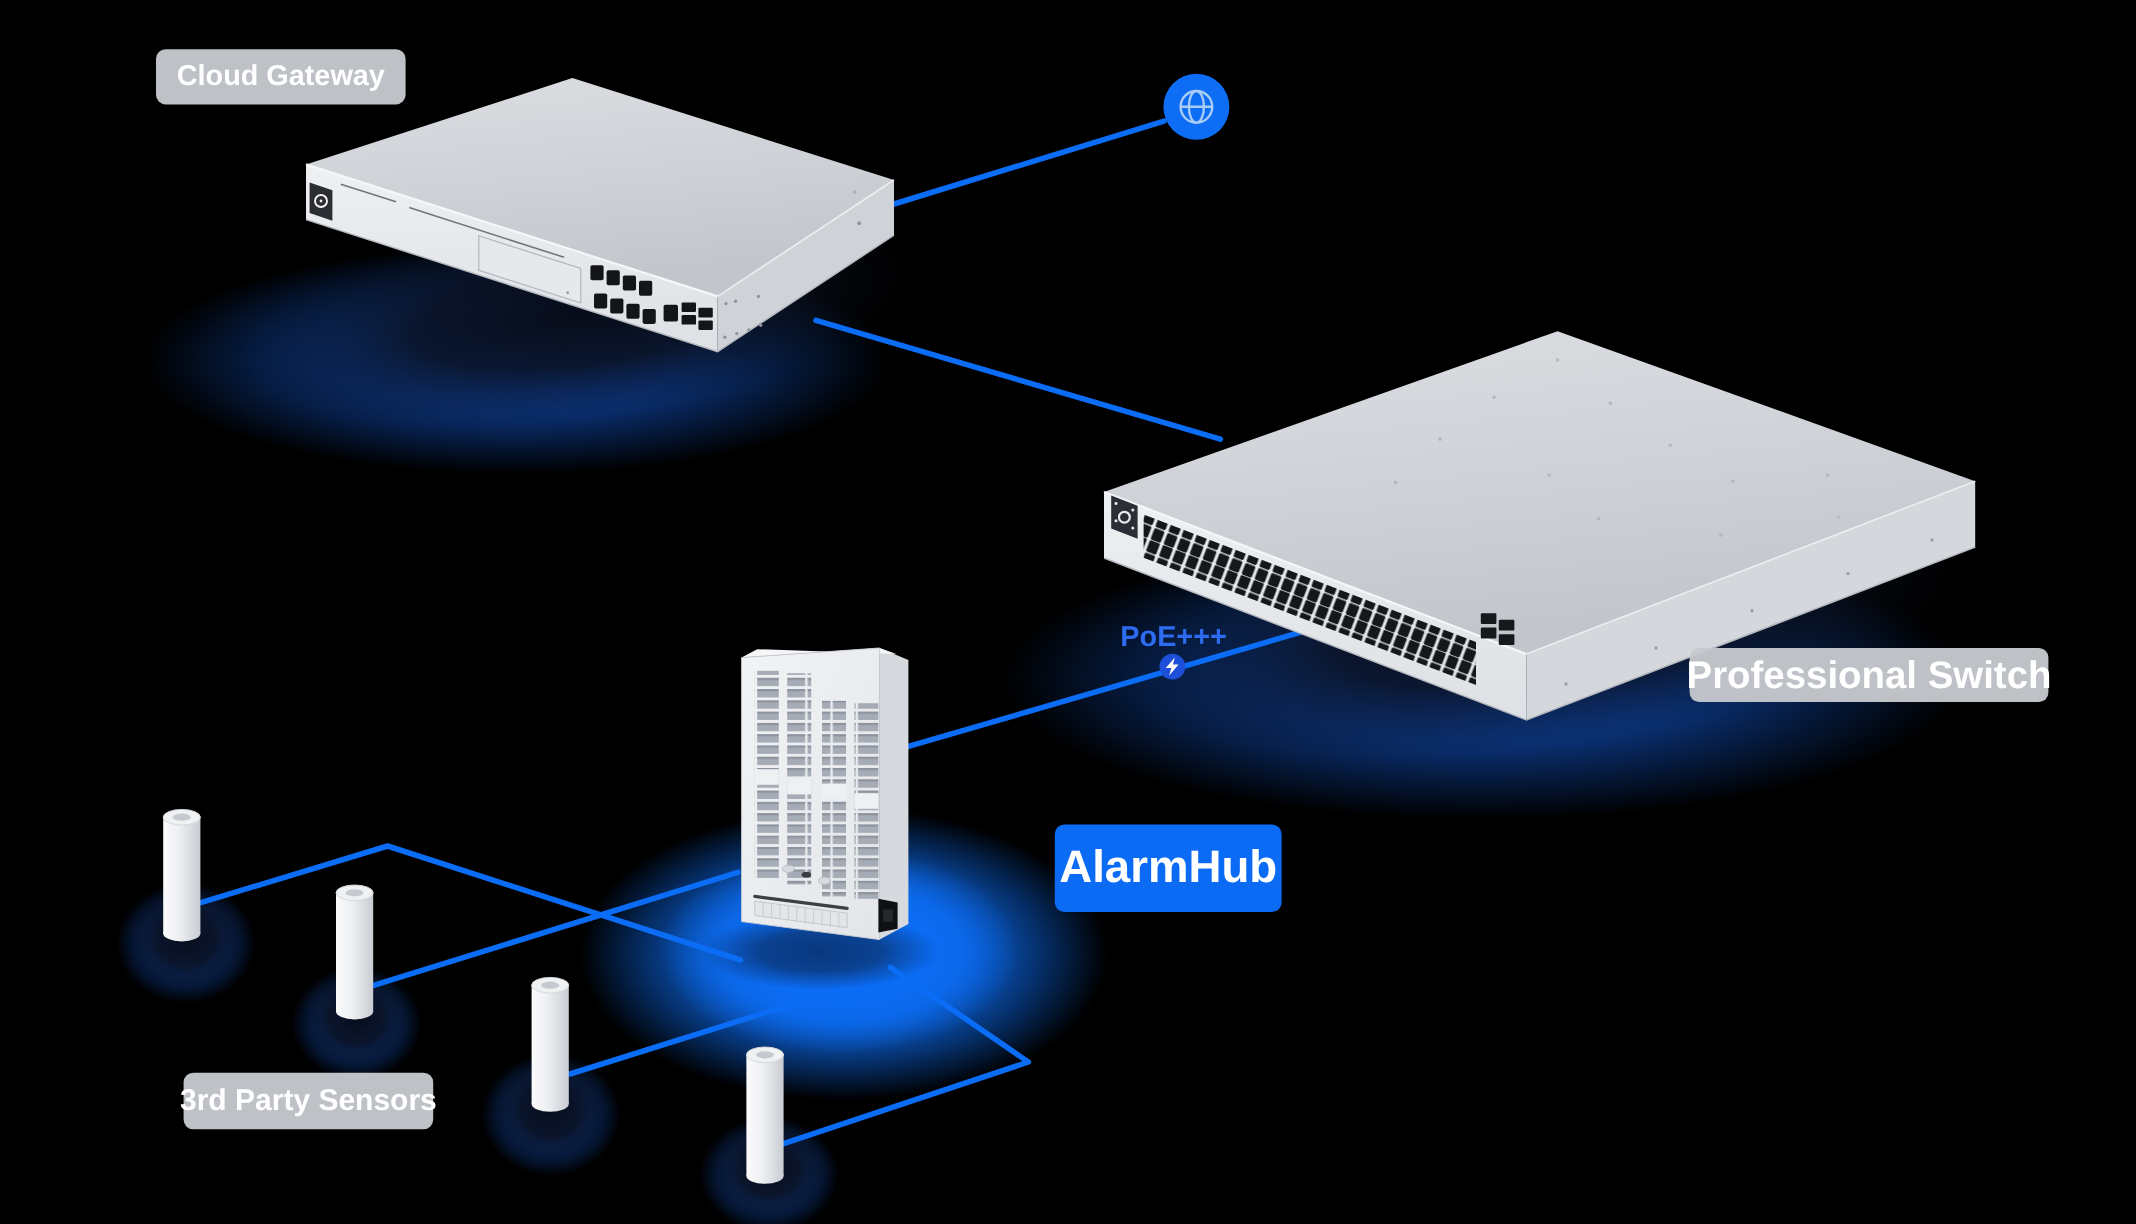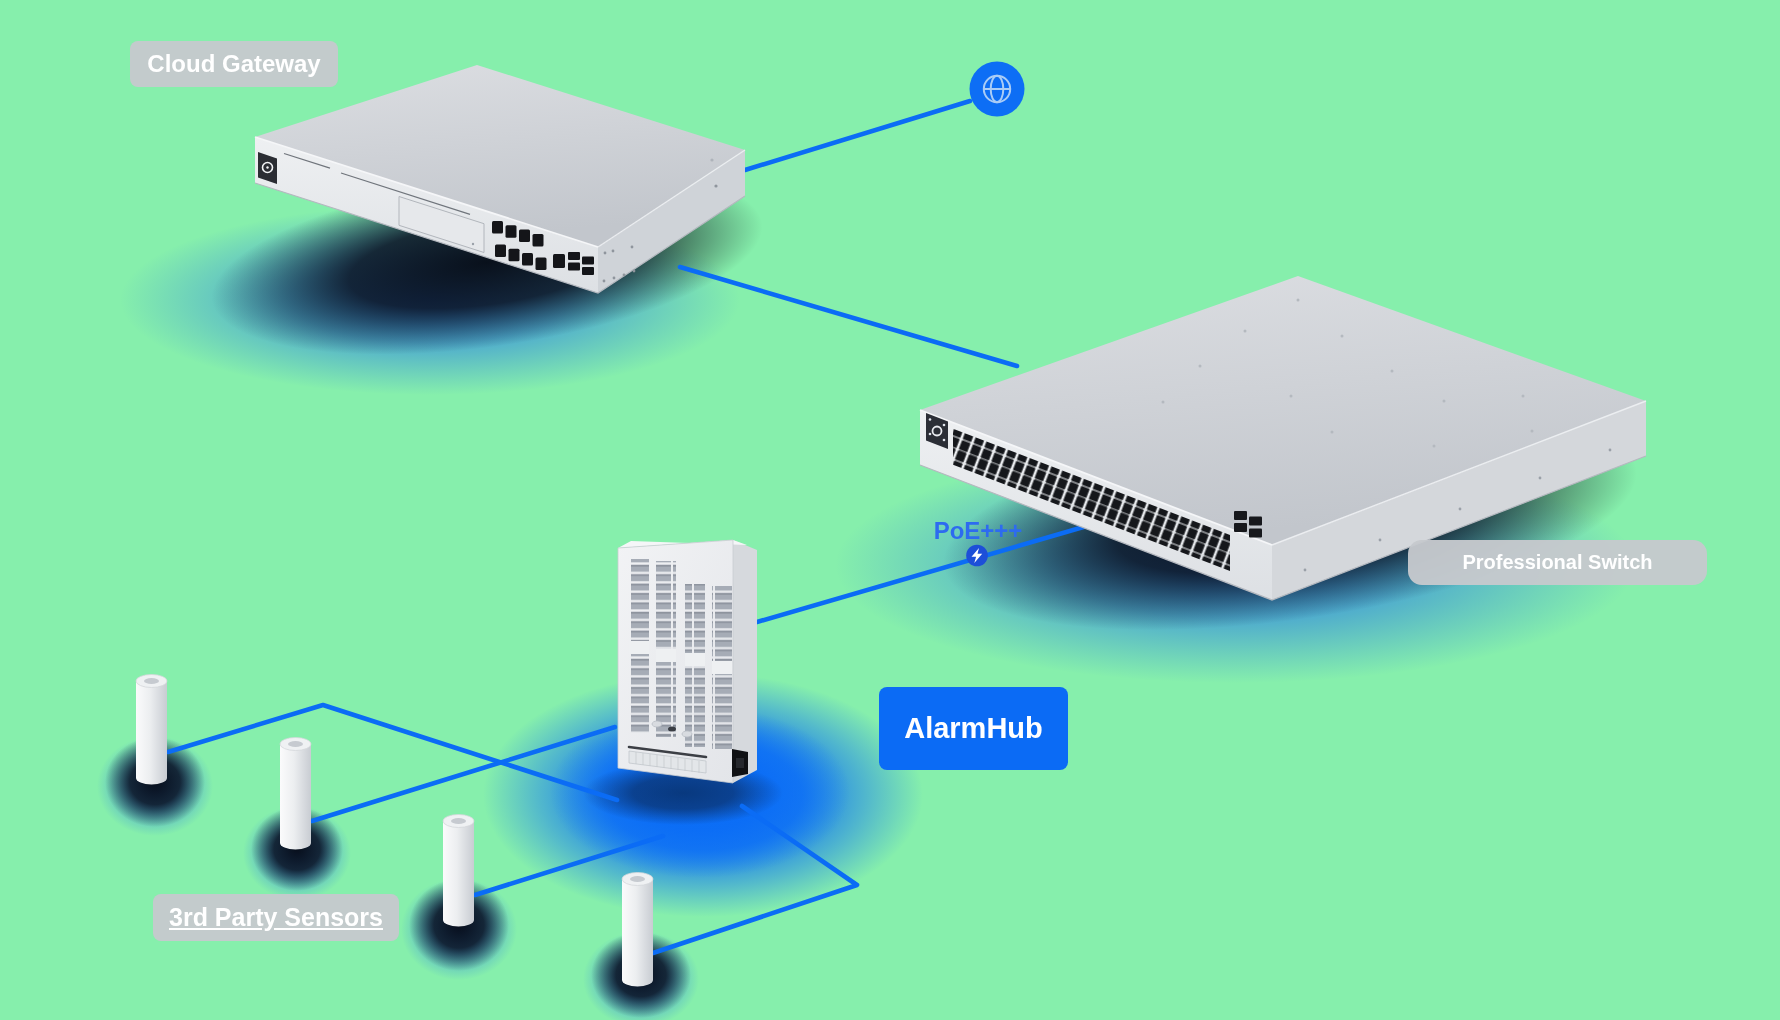--- a/index.html
+++ b/index.html
@@ -1,26 +1,26 @@
 <!DOCTYPE html>
 <html><head>
 <meta charset="utf-8">
 <style>
   html,body{margin:0;padding:0;background:#ffffff;}
   body{font-family:"Liberation Sans",sans-serif;}
-  .stage{position:relative;width:1780px;height:1020px;overflow:hidden;background:#86efac;}
+  .stage{position:relative;width:1780px;height:1020px;overflow:hidden;background:#000000;}
   .stage svg{position:absolute;left:0;top:0;}
   .badge{position:absolute;display:flex;align-items:center;justify-content:center;
          color:#ffffff;font-weight:600;border-radius:8px;white-space:nowrap;}
   .badge-gray{background:rgba(198,201,205,.96);}
   .badge-blue{background:#0b6bf5;font-weight:700;}
   #badge-cloud-gateway{left:130px;top:41px;width:208px;height:46px;font-size:24px;}
-  #badge-professional-switch{left:1408px;top:540px;width:299px;height:45px;font-size:20px;border-radius:14px;}
-  #badge-sensors{left:153px;top:894px;width:246px;height:47px;font-size:25px;text-decoration:underline;}
-  #badge-alarmhub{left:879px;top:687px;width:189px;height:83px;font-size:29px;}
+  #badge-professional-switch{left:1408px;top:540px;width:299px;height:45px;font-size:32px;}
+  #badge-sensors{left:153px;top:894px;width:208px;height:47px;font-size:25px;}
+  #badge-alarmhub{left:879px;top:687px;width:189px;height:73px;font-size:38px;}
   #poe-label{position:absolute;left:928px;top:517px;width:100px;text-align:center;
              color:#2d6bf0;font-size:24px;font-weight:600;}
 </style>
 </head>
 <body>
 
 <div class="stage">
 
 <svg width="1780" height="1020" viewBox="0 0 1780 1020">
   <defs>

